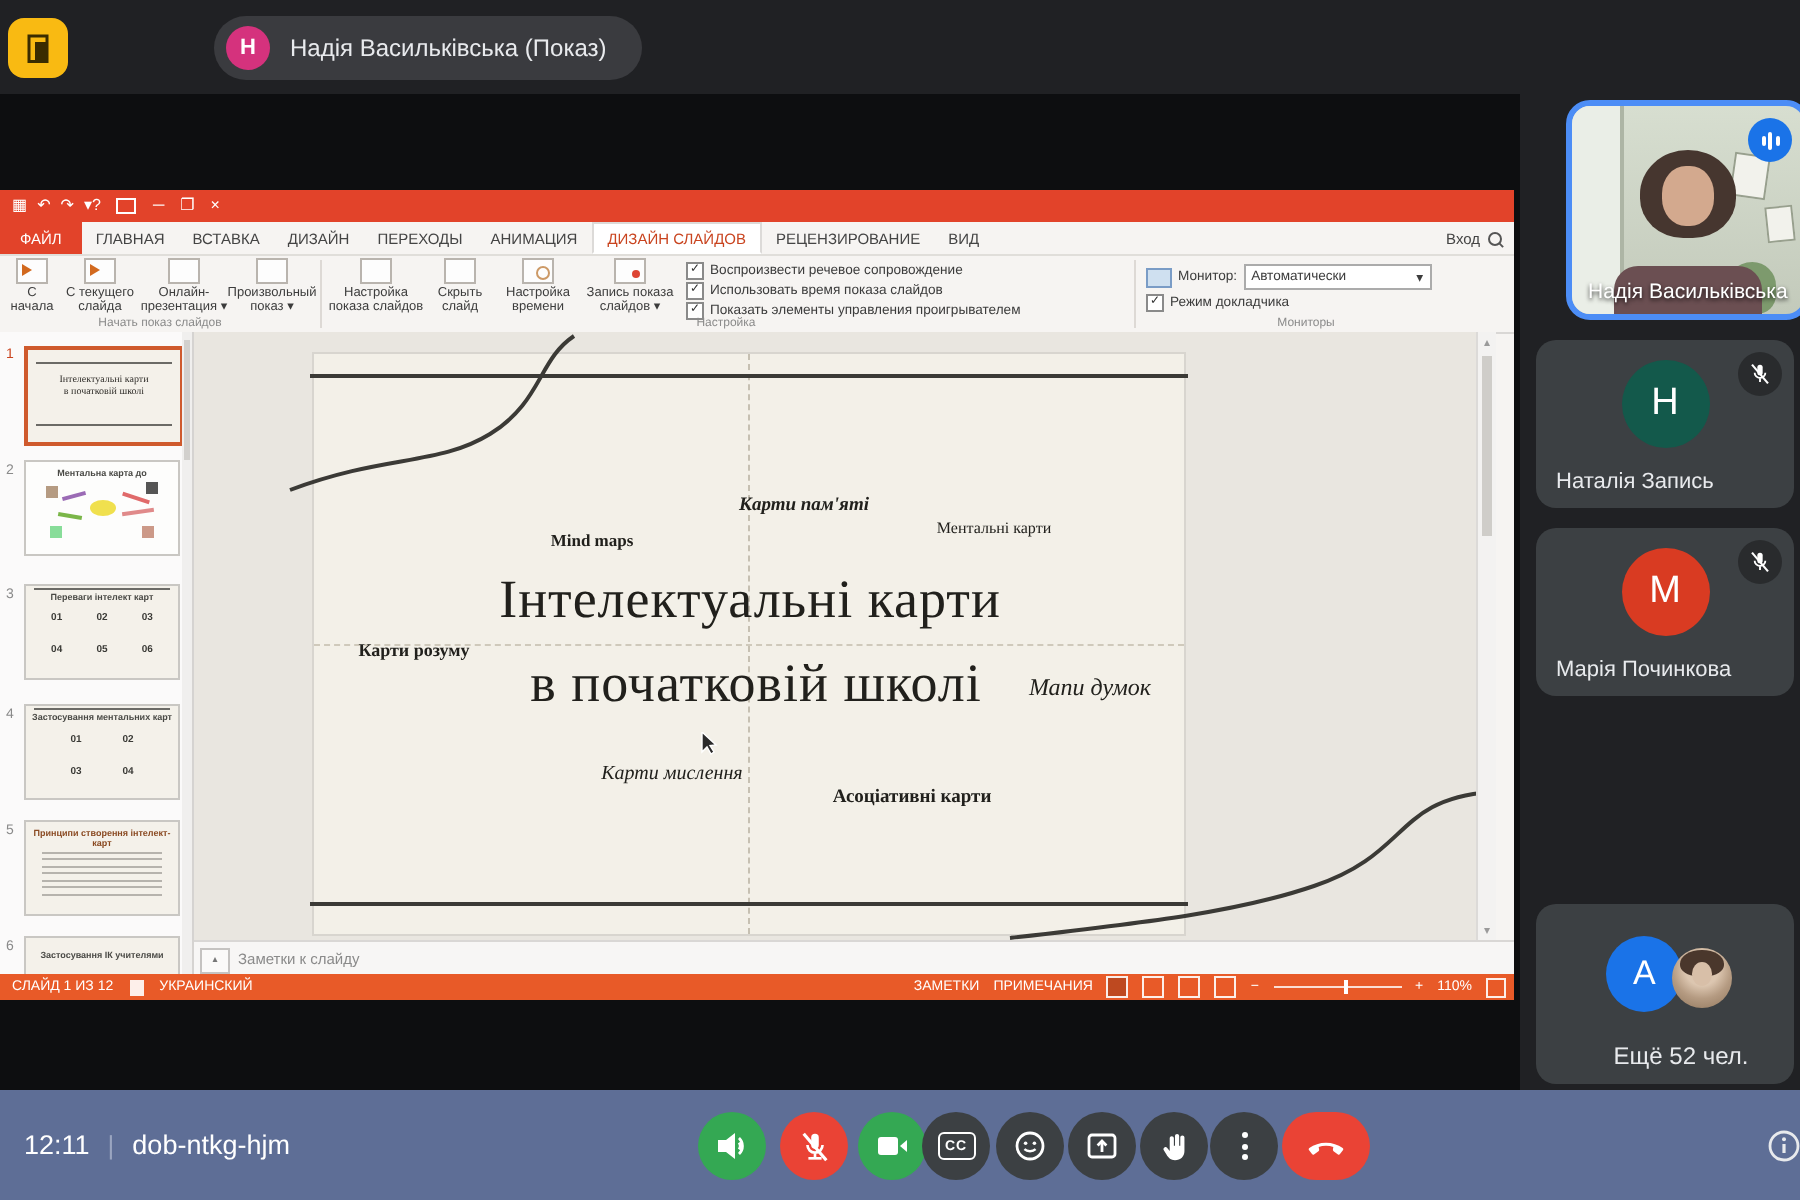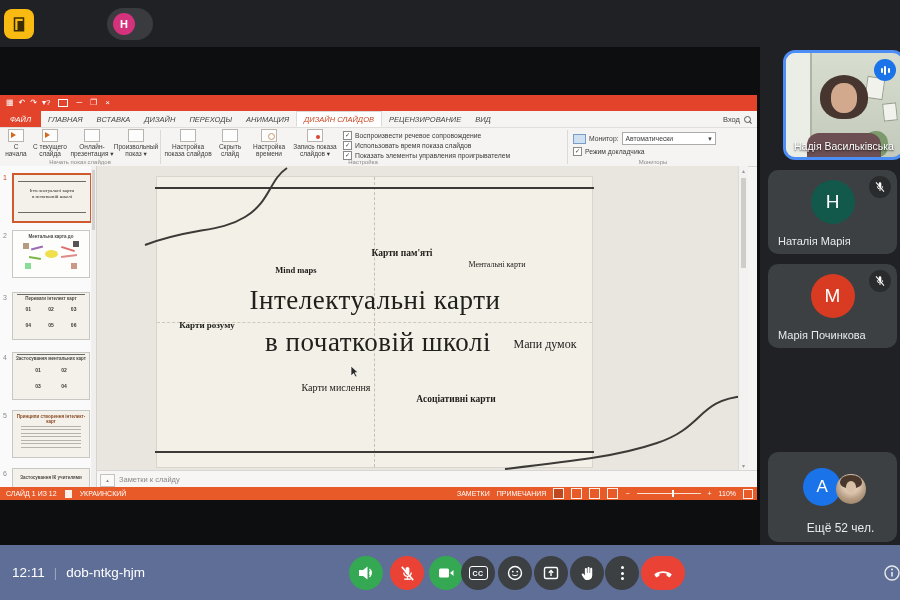--- a/index.html
+++ b/index.html
@@ -18,21 +18,21 @@
   .share{left:0;top:47px;width:760px;height:498px;background:#0d0e10;}
   .ppt{left:0;top:48px;width:757px;height:405px;background:#f6f4f2;font-family:"Liberation Sans",sans-serif;}
   .ppt-titlebar{left:0;top:0;width:757px;height:16px;background:#e2432a;display:flex;align-items:center;color:#fff;}
   .qat{display:flex;gap:5px;margin-left:6px;font-size:8px;line-height:1;}
   .qat span{cursor:default;}
   .ppt-title{flex:1;text-align:center;font-size:7.5px;white-space:nowrap;overflow:hidden;}
   .winctl{display:flex;gap:8px;margin-right:5px;font-size:8px;line-height:1;align-items:center;}
   .ribbon-opt-icon{width:8px;height:6px;border:1px solid #fff;display:inline-block;}
   .ppt-tabs{left:0;top:16px;width:757px;height:16px;background:#f6f4f2;border-bottom:1px solid #e0deda;
         display:flex;align-items:stretch;font-size:7.5px;color:#444;}
-  .tab{display:flex;align-items:center;padding:0 7px;white-space:nowrap;font-style:italic;}
+  .tab{display:flex;align-items:center;padding:0 7px;white-space:nowrap;}
   .tab.file{background:#e2432a;color:#fff;padding:0 10px;}
   .tab.active{background:#fff;color:#c9441f;border:1px solid #dcdad8;border-bottom:1px solid #fff;}
   .signin{margin-left:auto;display:flex;align-items:center;gap:4px;padding-right:6px;color:#444;}
   .mag{width:5px;height:5px;border:1px solid #555;border-radius:50%;position:relative;display:inline-block;}
   .mag:after{content:"";position:absolute;width:3px;height:1px;background:#555;left:4px;top:5px;transform:rotate(45deg);}
   
   .ppt-ribbon{left:0;top:33px;width:757px;height:38px;background:#f6f4f2;border-bottom:1px solid #d9d7d5;font-size:6.5px;color:#3c3c3c;}
   .rbtn{position:absolute;top:1px;display:flex;flex-direction:column;align-items:center;text-align:center;line-height:1.15;}
   .ri{width:14px;height:11px;background:#fdfdfd;border:1px solid #b9b4ae;margin-bottom:1px;position:relative;}
   .ri.play:after{content:"";position:absolute;left:2px;top:2px;border-left:5px solid #d2691e;border-top:3px solid transparent;border-bottom:3px solid transparent;}
@@ -58,21 +58,21 @@
   .th-lines span{display:block;height:1px;background:#b6b3ad;margin:2.5px 8px 0 8px;}
   .pscroll{position:absolute;right:0;top:0;bottom:0;width:5px;background:#f0efee;}
   .pscroll i{position:absolute;left:1px;width:3px;height:60px;background:#d2d0cd;top:4px;}
   
   .editor{left:97px;top:71px;width:651px;height:304px;background:#e9e6e0;overflow:hidden;}
   .slide{position:absolute;left:60px;top:11px;width:435px;height:290px;background:#f3f0e8;box-shadow:0 0 0 1px #d8d5cf;}
   .guide-v{position:absolute;left:217px;top:0;bottom:0;border-left:1px dashed #c6c0b2;}
   .guide-h{position:absolute;top:145px;left:0;right:0;border-top:1px dashed #cfc9bb;}
   .sl{position:absolute;transform:translate(-50%,-50%);font-family:"Liberation Serif",serif;color:#21201c;white-space:nowrap;}
   .slide-title{font-size:27px;letter-spacing:.5px;}
-  .b{font-weight:bold;} .i{text-align:center;}
+  .b{font-weight:bold;} .i{font-style:italic;text-align:center;}
   .escroll{position:absolute;right:0;top:0;bottom:0;width:9px;background:#f3f2f1;border-left:1px solid #dcdad8;
         font-size:6px;color:#9a9a9a;text-align:center;}
   .escroll .thumb-bar{position:absolute;left:2px;top:12px;width:5px;height:90px;background:#cfcdc9;}
   
   .notes{left:97px;top:375px;width:660px;height:17px;background:#f7f6f5;border-top:1px solid #d9d7d5;color:#8a8a8a;font-size:7.5px;}
   .splitter{position:absolute;left:3px;top:3px;width:13px;height:11px;border:1px solid #c5c3c1;background:#fbfaf9;
         font-size:5px;color:#777;text-align:center;line-height:11px;}
   .statusbar{left:0;top:392px;width:757px;height:13px;background:#e85a28;color:#fff;font-size:7px;display:flex;align-items:center;}
   .sb-left{display:flex;align-items:center;gap:8px;margin-left:6px;}
   .sb-right{margin-left:auto;display:flex;align-items:center;gap:7px;margin-right:4px;}
@@ -373,20 +373,21 @@
   </div>
 
   <div class="abs logo">
     <svg width="18" height="18" viewBox="0 0 24 24">
       <rect x="6" y="4" width="12" height="17" fill="none" stroke="#3a2c00" stroke-width="2"></rect>
       <rect x="10" y="8" width="8" height="13" fill="#3a2c00"></rect>
     </svg>
   </div>
   <div class="abs presenter-pill">
     <span class="presenter-avatar">Н</span>
+    <span class="presenter-label">Надія Васильківська (Показ)</span>
   </div>
 
   <div class="abs selfview">
     <div class="sv-win"></div>
     <div class="sv-frame" style="right:18px;top:24px;width:16px;height:20px;transform:rotate(8deg);"></div>
     <div class="sv-frame" style="right:5px;top:50px;width:12px;height:16px;transform:rotate(-6deg);"></div>
     <div class="sv-plant"></div>
     <div class="sv-hair"></div>
     <div class="sv-face"></div>
     <div class="sv-body"></div>
@@ -401,21 +402,21 @@
   <div class="abs tile" style="top:170px;height:84px;">
     <div class="av" style="top:10px;width:44px;height:44px;background:#13594b;">Н</div>
     <div class="micbadge">
       <svg width="12" height="12" viewBox="0 0 18 18">
           <rect x="7" y="2" width="4" height="8" rx="2" fill="#fff"></rect>
           <path d="M5 8a4 4 0 0 0 8 0" fill="none" stroke="#fff" stroke-width="1.4"></path>
           <line x1="9" y1="12.5" x2="9" y2="15" stroke="#fff" stroke-width="1.4"></line>
           <line x1="3" y1="2" x2="15" y2="16" stroke="#fff" stroke-width="1.6"></line>
         </svg>
     </div>
-    <div class="tile-name">Наталія Марія</div>
+    <div class="tile-name">Наталія Запись</div>
   </div>
 
   <div class="abs tile" style="top:264px;height:84px;">
     <div class="av" style="top:10px;width:44px;height:44px;background:#d93b22;">М</div>
     <div class="micbadge">
       <svg width="12" height="12" viewBox="0 0 18 18">
           <rect x="7" y="2" width="4" height="8" rx="2" fill="#fff"></rect>
           <path d="M5 8a4 4 0 0 0 8 0" fill="none" stroke="#fff" stroke-width="1.4"></path>
           <line x1="9" y1="12.5" x2="9" y2="15" stroke="#fff" stroke-width="1.4"></line>
           <line x1="3" y1="2" x2="15" y2="16" stroke="#fff" stroke-width="1.6"></line>

